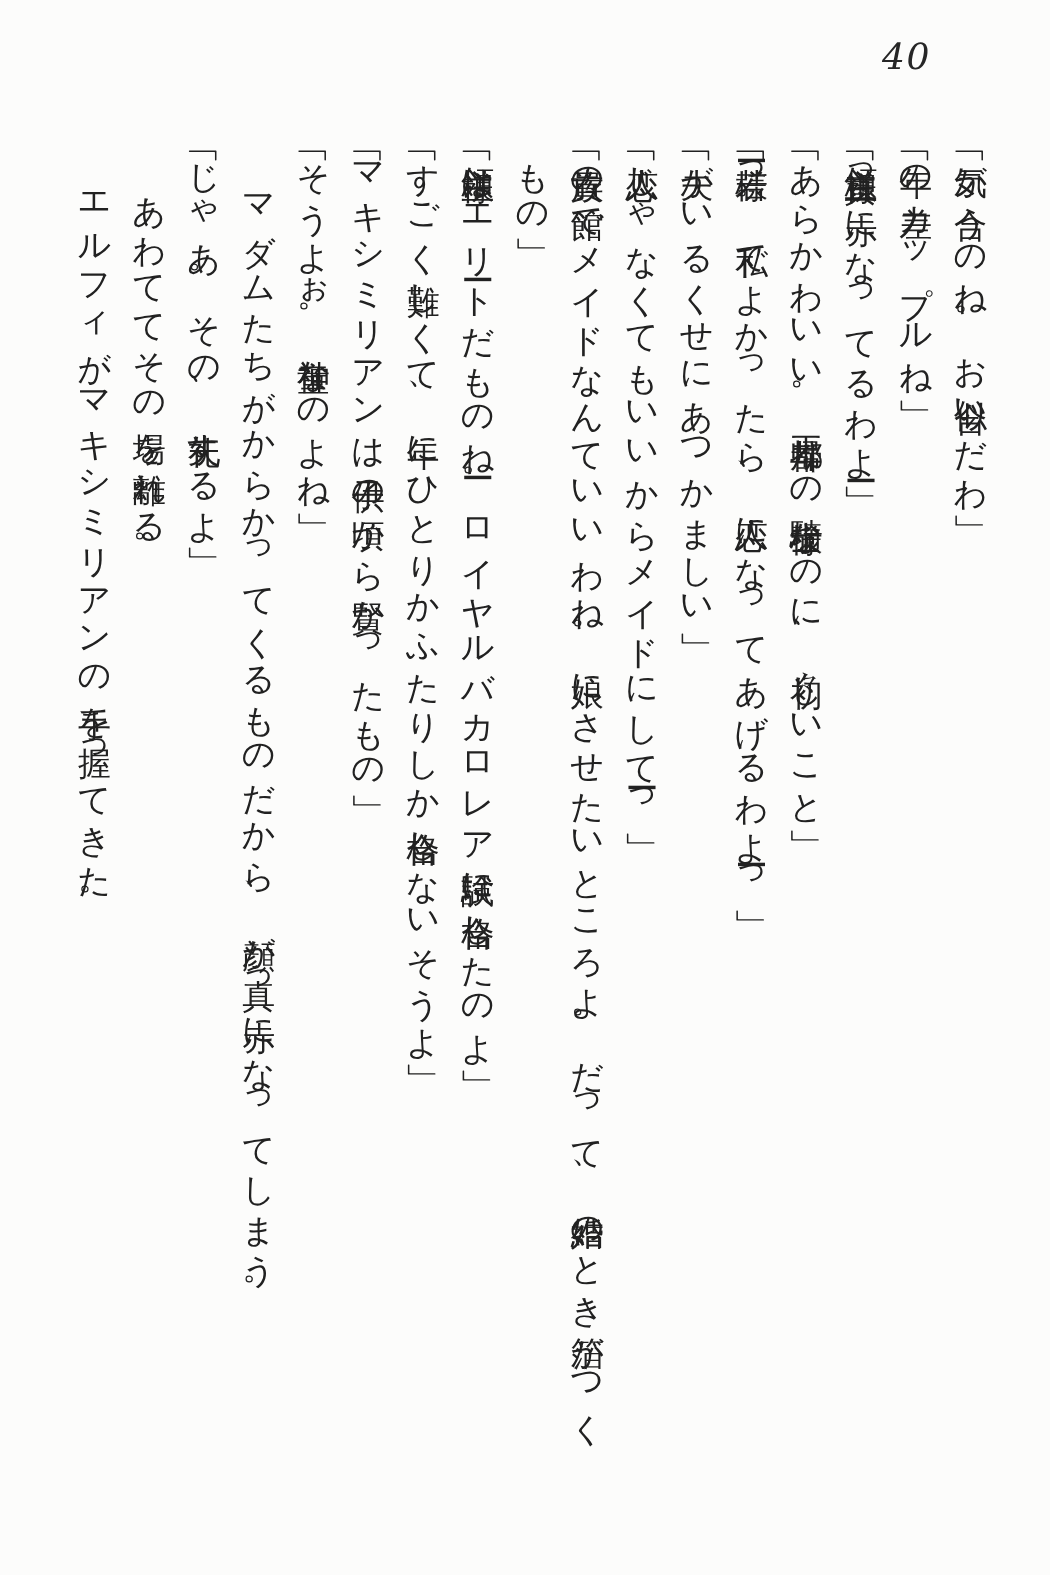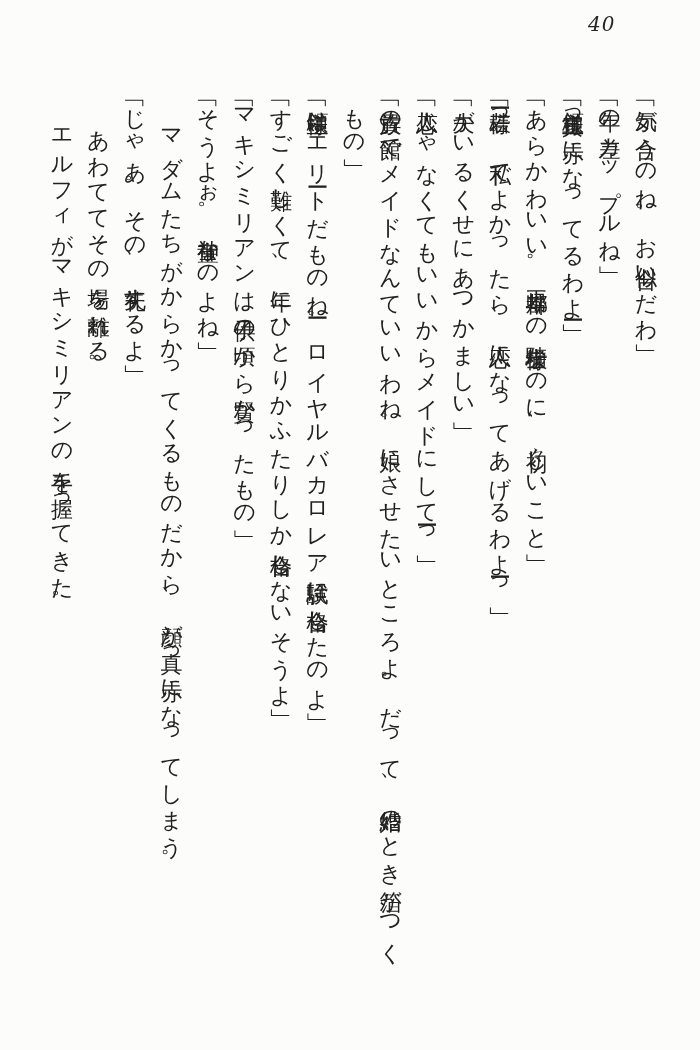--- a/index.html
+++ b/index.html
@@ -9,25 +9,25 @@
     height: 1050px;
     overflow: hidden;
   }
   body {
     position: relative;
     background: #fcfcfb;
     font-family: "DejaVu Serif", serif;
   }
   .page-number {
     position: absolute;
-    top: 12px;
+    top: 24px;
     left: 588px;
     font-family: "DejaVu Serif", serif;
     font-style: italic;
-    font-size: 20px;
+    font-size: 24px;
     color: #262626;
     letter-spacing: 1px;
   }
   .text-block {
     position: absolute;
     top: 93px;
     right: 36px;
     width: 626px;
     height: 882px;
     writing-mode: vertical-rl;

